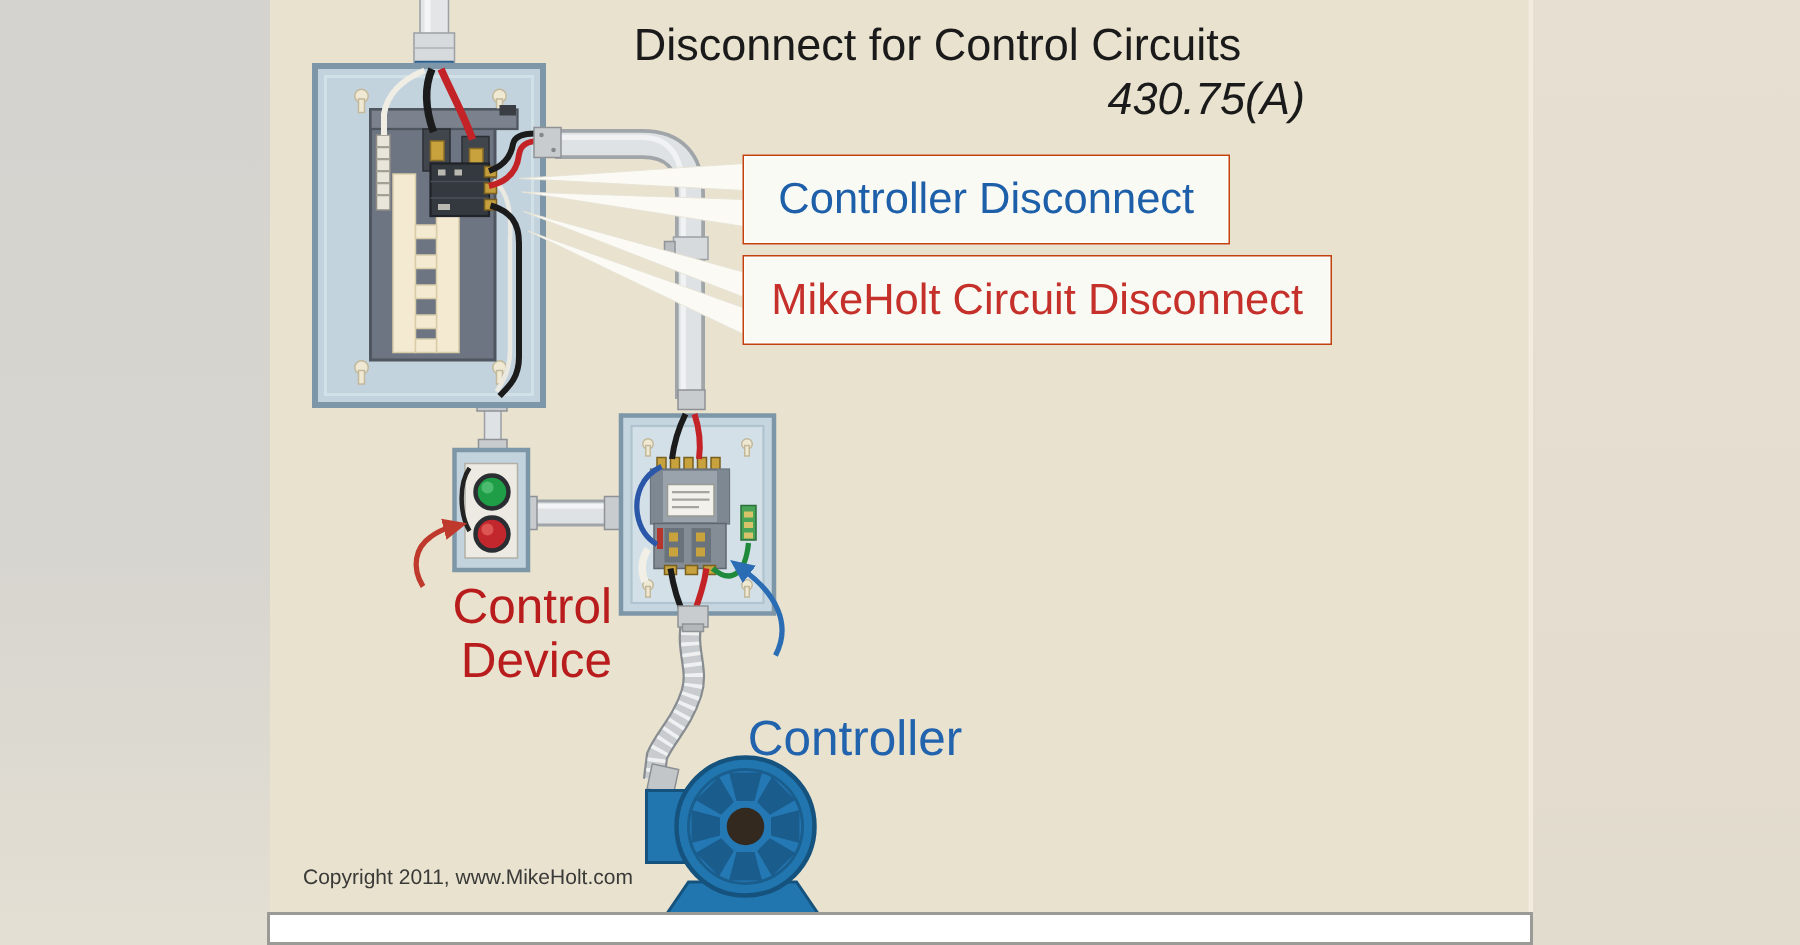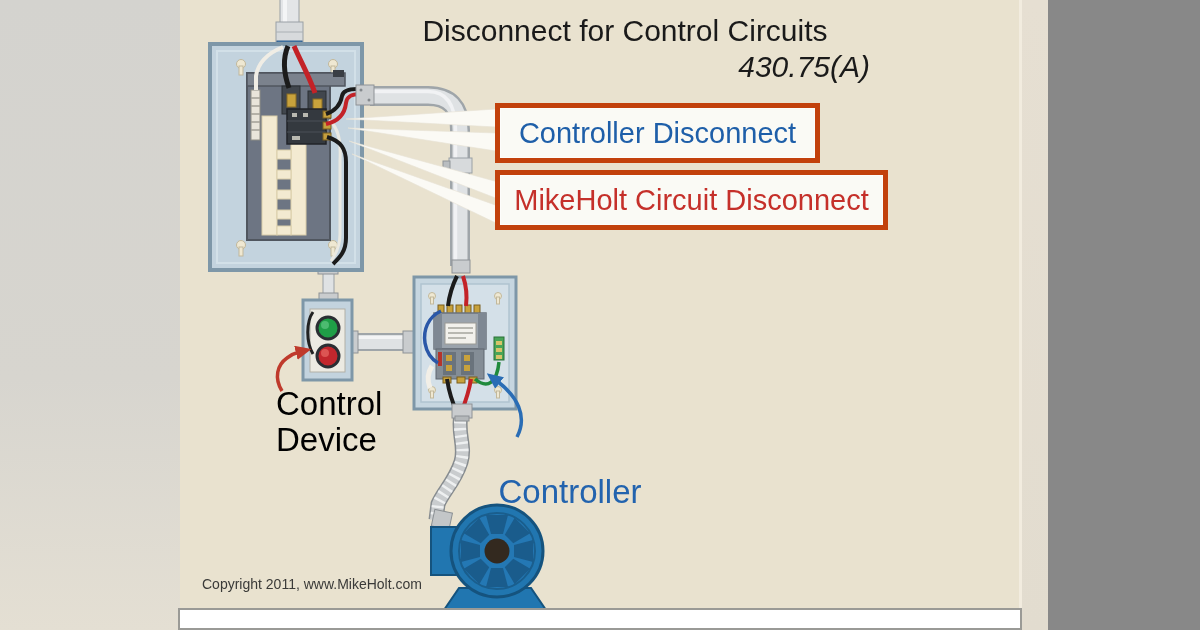--- a/index.html
+++ b/index.html
@@ -1,43 +1,43 @@
 <!DOCTYPE html>
 <html><head>
 <meta charset="utf-8">
 <style>
   html,body{margin:0;padding:0;background:#888;}
   .stage{
-    position:relative;width:1048px;height:630px;overflow:hidden;
+    position:relative;width:1200px;height:630px;overflow:hidden;
     font-family:"Liberation Sans", sans-serif;
     background:#e9e2cf;
   }
   .bg-left{position:absolute;left:0;top:0;width:180px;height:630px;
     background:linear-gradient(#d4d3cf,#d7d5cf 60%,#e4dfd3);}
   .bg-main{position:absolute;left:180px;top:0;width:842px;height:630px;background:#e9e2cf;}
   .bg-right{position:absolute;left:1022px;top:0;width:178px;height:630px;
     background:linear-gradient(#e6dfd2,#e2dccf);}
   .bg-seam{position:absolute;left:1019px;top:0;width:3px;height:630px;background:#f4efe2;opacity:.8;}
   svg.diagram{position:absolute;left:0;top:0;z-index:1;}
   .floor-strip{position:absolute;left:178px;top:608px;width:844px;height:22px;
     background:#ffffff;border:2px solid #9a9a96;box-sizing:border-box;z-index:2;}
   .txt{position:absolute;z-index:3;}
   .title-main{left:380px;top:14px;width:490px;text-align:center;
     font-size:30px;color:#1a1a1a;letter-spacing:0px;}
   .title-code{left:380px;top:50px;width:490px;text-align:right;
     font-size:30px;font-style:italic;color:#1a1a1a;}
   .callout-box{display:flex;align-items:center;justify-content:center;
-    background:#fafaf5;border:5px solid #c2410c;box-sizing:border-box;
+    background:#fafaf5;border:1px solid #c2410c;box-sizing:border-box;
     box-shadow:0 0 0 1px rgba(255,255,255,.6) inset;}
   .box1{left:495px;top:103px;width:325px;height:60px;}
   .box1 span{color:#1e5fa9;font-size:29px;}
   .box2{left:495px;top:170px;width:393px;height:60px;}
   .box2 span{color:#c5302a;font-size:29px;}
-  .side-red{left:276px;top:386px;width:132px;text-align:left;
-    color:#000000;font-size:33px;line-height:36px;}
+  .side-red{left:276px;top:386px;width:132px;text-align:right;
+    color:#b91c1c;font-size:33px;line-height:36px;}
   .side-blue{left:496px;top:425px;width:148px;text-align:center;
     color:#2263ae;font-size:33px;margin-top:48px;}
   .copyright{left:202px;top:576px;font-size:14px;color:#3a3a38;}
 </style>
 </head>
 <body>
 
 <div class="stage">
 
   <div class="bg-left"></div>

